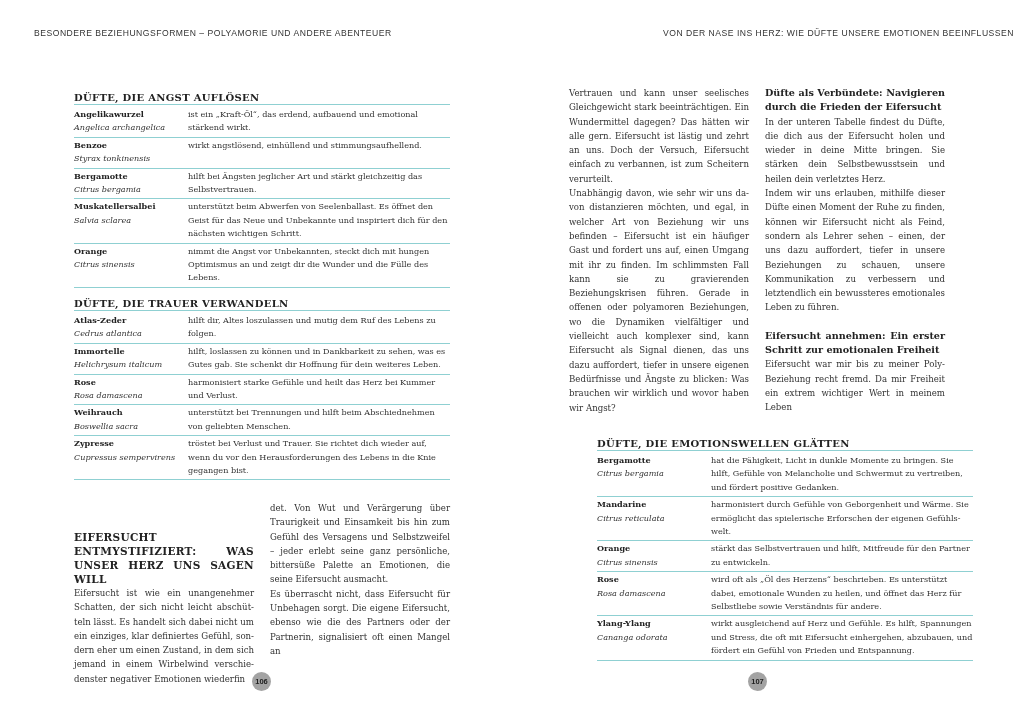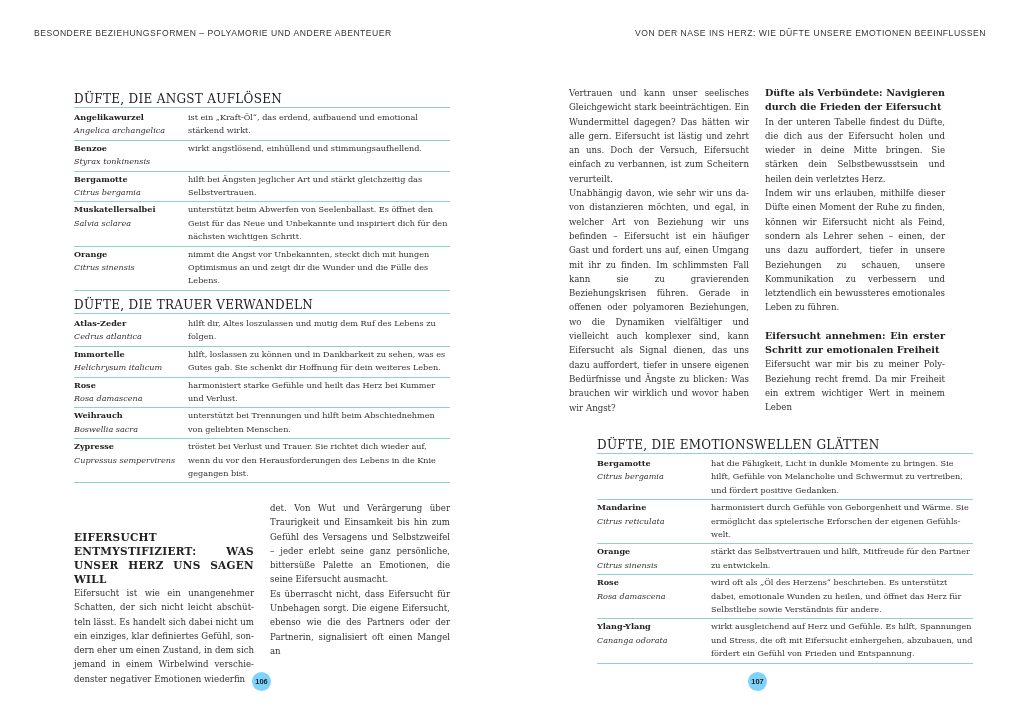--- a/index.html
+++ b/index.html
@@ -1,34 +1,34 @@
 <!DOCTYPE html>
 <html><head>
 <meta charset="utf-8">
 <style>
   html, body { margin: 0; padding: 0; }
   body {
     width: 1020px; height: 720px; background: #ffffff; position: relative; overflow: hidden;
     font-family: "DejaVu Serif", "Liberation Serif", serif; color: #2a2a2a;
   }
-  .page { position: absolute; top: 0; height: 581px; width: 510px; }
+  .page { position: absolute; top: 0; height: 581px; width: 510px; padding-left: 28px; }
   .page.left { left: 0; }
   .page.right { left: 510px; }
   .running-head {
     position: absolute; top: 28px;
     font-family: "Liberation Sans", "DejaVu Sans", sans-serif;
     font-size: 8.6px; letter-spacing: 0.5px; color: #333;
     white-space: nowrap;
   }
   .left .running-head { left: 34px; }
   .right .running-head { right: 34px; }
 
   .table-block { position: absolute; width: 376px; }
   .table-title {
-    font-family: "DejaVu Serif", serif; font-weight: normal; font-size: 12px;
+    font-family: "DejaVu Serif", serif; font-weight: bold; font-size: 10px;
     letter-spacing: 0.3px; color: #222; margin: 0 0 2px 0; padding-bottom: 1px;
     border-bottom: 1.5px solid #8fd0d2;
   }
   .row {
     display: flex; border-bottom: 1.5px solid #8fd0d2; padding: 1px 0 2px 0;
     font-size: 8.1px; line-height: 13.4px;
   }
   .row .name { width: 114px; flex: none; }
   .row .name .common { font-weight: bold; display: block; color: #222; }
   .row .name .latin { font-style: italic; display: block; color: #333; }
@@ -42,21 +42,21 @@
     font-weight: bold; font-size: 9.6px; line-height: 14.3px; color: #222; margin: 0;
   }
   .col {
     position: absolute; font-size: 8.6px; line-height: 14.3px; color: #333;
     text-align: justify; hyphens: manual;
   }
   .col p { margin: 0; }
 
   .pagenum {
     position: absolute; top: 672px; width: 19px; height: 19px; border-radius: 50%;
-    background: #7dd3fc; color: #222;
+    background: #a3a3a3; color: #222;
     font-family: "Liberation Sans", sans-serif; font-size: 7.5px; font-weight: bold;
     display: flex; align-items: center; justify-content: center;
   }
 </style>
 </head>
 <body>
 
 <div class="page left">
   <div class="running-head">BESONDERE BEZIEHUNGSFORMEN – POLYAMORIE UND ANDERE ABENTEUER</div>
 

